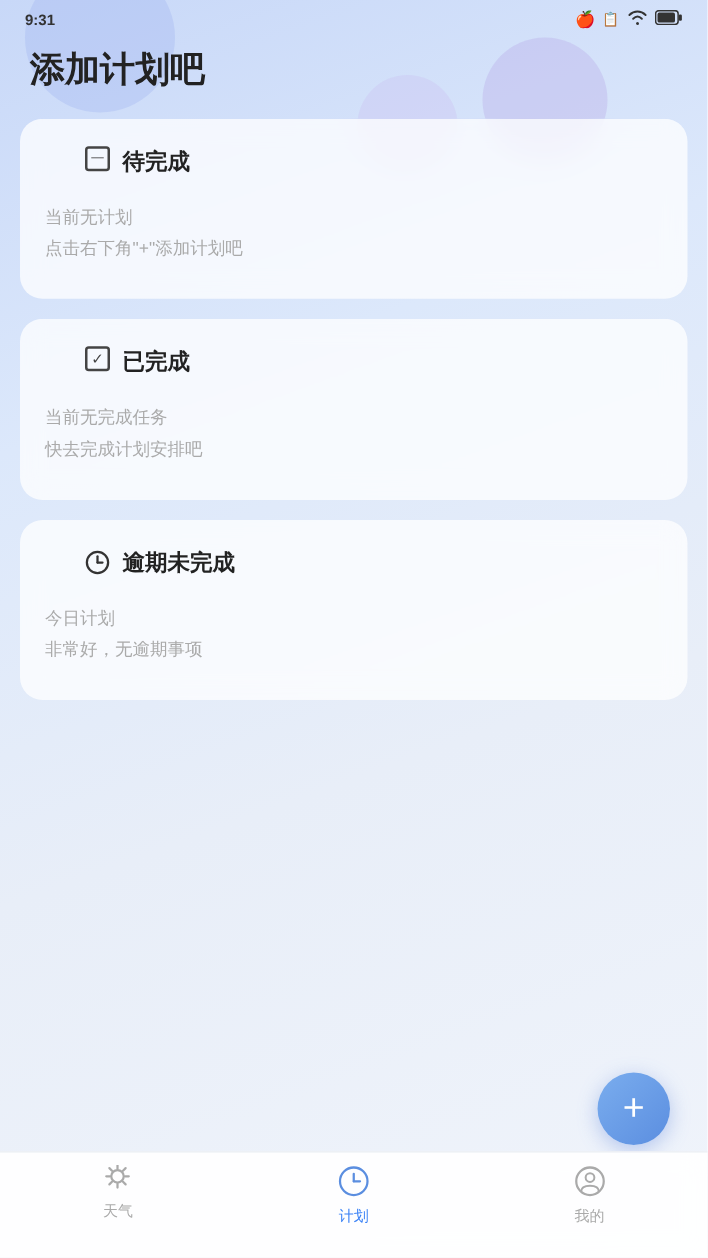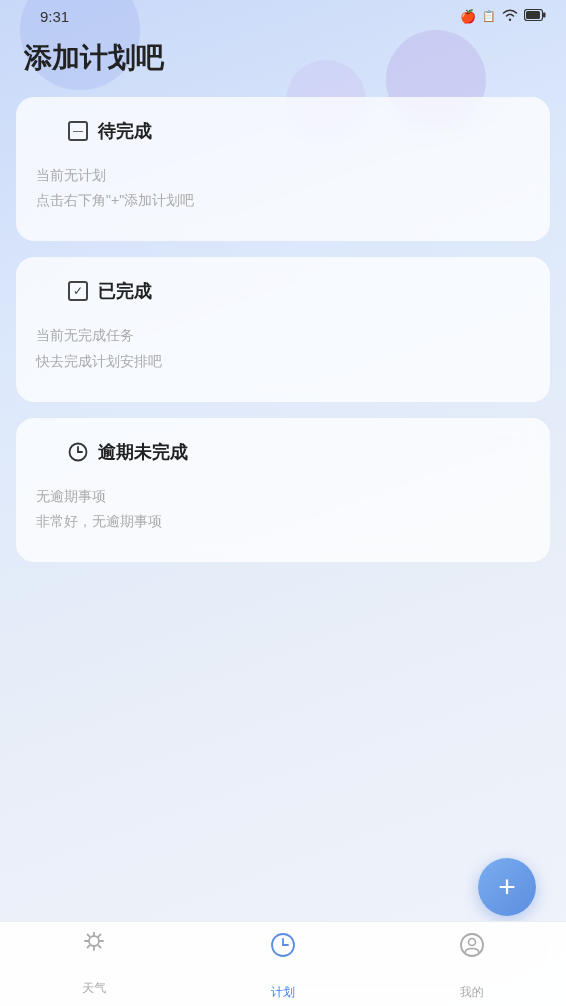--- a/index.html
+++ b/index.html
@@ -46,24 +46,23 @@
     
     .status-bar {
       display: flex;
       justify-content: space-between;
       align-items: center;
       padding: 8px 20px 4px 20px;
       position: relative;
       z-index: 10;
     }
     .status-time {
-      font-size: 15px;
-      font-weight: 400;
+      font-size: 12px;
+      font-weight: 700;
       color: #333;
-      margin-left: 20px;
     }
     .status-icons {
       display: flex;
       align-items: center;
       gap: 6px;
     }
     .status-icon {
       font-size: 13px;
       color: #333;
     }
@@ -91,21 +90,20 @@
     
     .card {
       background: rgba(255, 255, 255, 0.75);
       backdrop-filter: blur(10px);
       border-radius: 18px;
       padding: 22px 20px 28px 20px;
     }
 
     .card-header {
       display: flex;
-      align-items: center;
       gap: 10px;
       margin-bottom: 20px;
       padding-left: 32px;
     }
 
     .card-title {
       font-size: 18px;
       font-weight: 600;
       color: #222;
     }
@@ -155,21 +153,21 @@
       padding-top: 10px;
       border-top: 1px solid rgba(220, 225, 235, 0.6);
       z-index: 30;
     }
 
     .nav-item {
       flex: 1;
       display: flex;
       flex-direction: column;
       align-items: center;
-      gap: 20px;
+      gap: 0;
       cursor: pointer;
     }
 
     .nav-icon {
       font-size: 24px;
       color: #aaa;
     }
 
     .nav-icon.active {
       color: #5b8ee0;
@@ -281,21 +279,21 @@
       <span style="display:flex;align-items:center;">
         <svg width="20" height="20" viewBox="0 0 20 20" fill="none">
           <circle cx="10" cy="10" r="8.5" stroke="#333" stroke-width="1.8"></circle>
           <line x1="10" y1="10" x2="10" y2="5" stroke="#333" stroke-width="1.8" stroke-linecap="round"></line>
           <line x1="10" y1="10" x2="14" y2="10" stroke="#333" stroke-width="1.8" stroke-linecap="round"></line>
         </svg>
       </span>
       <span class="card-title">逾期未完成</span>
     </div>
     <div class="card-empty">
-      <div class="card-empty-line">无逾期事项</div>
+      <div class="card-empty-line">今日计划</div>
       <div class="card-empty-line">非常好，无逾期事项</div>
     </div>
   </div>
 
 </div>
 
 <div class="fab">
   <span>+</span>
 </div>
 

